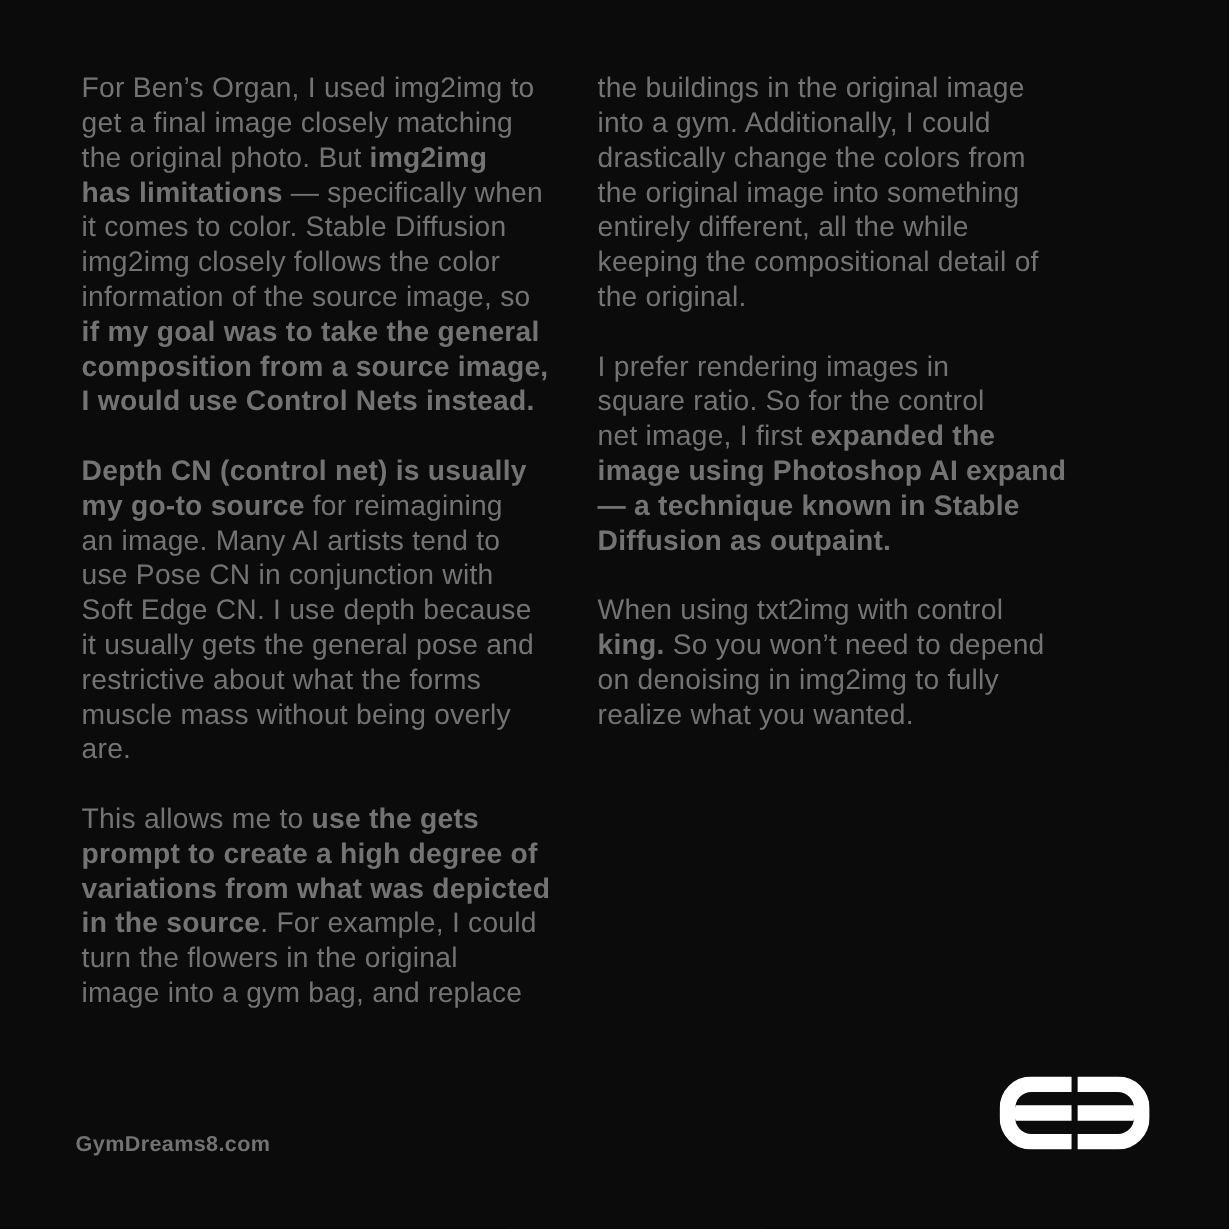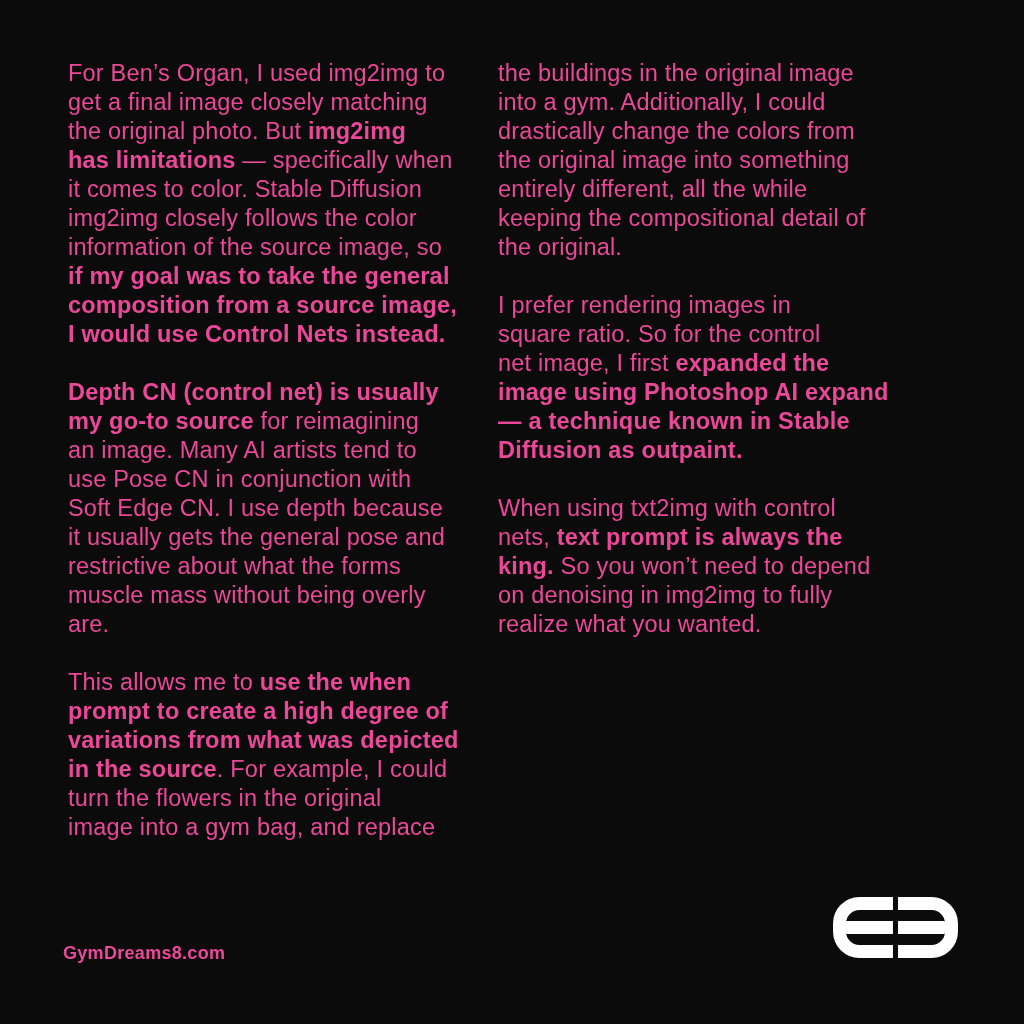--- a/index.html
+++ b/index.html
@@ -3,21 +3,21 @@
 <meta charset="utf-8">
 <style>
   html, body { margin: 0; padding: 0; background: #000; }
   .canvas {
     position: relative;
     width: 1024px;
     height: 1024px;
     background: #0b0b0b;
     overflow: hidden;
     font-family: "Liberation Sans", sans-serif;
-    color: #ec4899;
+    color: #737373;
   }
   .col {
     position: absolute;
     top: 59px;
     width: 440px;
     font-size: 23.5px;
     font-weight: 400;
     letter-spacing: 0.2px;
   }
   .col-left  { left: 68px; }
@@ -69,21 +69,21 @@
         <div class="line"><span class="b">my go-to source</span><span> for reimagining</span></div>
         <div class="line"><span>an image. Many AI artists tend to</span></div>
         <div class="line"><span>use Pose CN in conjunction with</span></div>
         <div class="line"><span>Soft Edge CN. I use depth because</span></div>
         <div class="line"><span>it usually gets the general pose and</span></div>
         <div class="line"><span>restrictive about what the forms</span></div>
         <div class="line"><span>muscle mass without being overly</span></div>
         <div class="line"><span>are.</span></div>
       </div>
       <div class="para">
-        <div class="line"><span>This allows me to </span><span class="b">use the when</span></div>
+        <div class="line"><span>This allows me to </span><span class="b">use the gets</span></div>
         <div class="line"><span class="b">prompt to create a high degree of</span></div>
         <div class="line"><span class="b">variations from what was depicted</span></div>
         <div class="line"><span class="b">in the source</span><span>. For example, I could</span></div>
         <div class="line"><span>turn the flowers in the original</span></div>
         <div class="line"><span>image into a gym bag, and replace</span></div>
       </div>
     </div>
   <div class="col col-right">
       <div class="para">
         <div class="line"><span>the buildings in the original image</span></div>
@@ -97,21 +97,20 @@
       <div class="para">
         <div class="line"><span>I prefer rendering images in</span></div>
         <div class="line"><span>square ratio. So for the control</span></div>
         <div class="line"><span>net image, I first </span><span class="b">expanded the</span></div>
         <div class="line"><span class="b">image using Photoshop AI expand</span></div>
         <div class="line"><span class="b">— a technique known in Stable</span></div>
         <div class="line"><span class="b">Diffusion as outpaint.</span></div>
       </div>
       <div class="para">
         <div class="line"><span>When using txt2img with control</span></div>
-        <div class="line"><span>nets, </span><span class="b">text prompt is always the</span></div>
         <div class="line"><span class="b">king.</span><span> So you won’t need to depend</span></div>
         <div class="line"><span>on denoising in img2img to fully</span></div>
         <div class="line"><span>realize what you wanted.</span></div>
       </div>
     </div>
 
   <div class="site">GymDreams8.com</div>
 
   <svg class="logo" viewBox="0 0 123 60" aria-hidden="true">
     <g fill="#ffffff">

